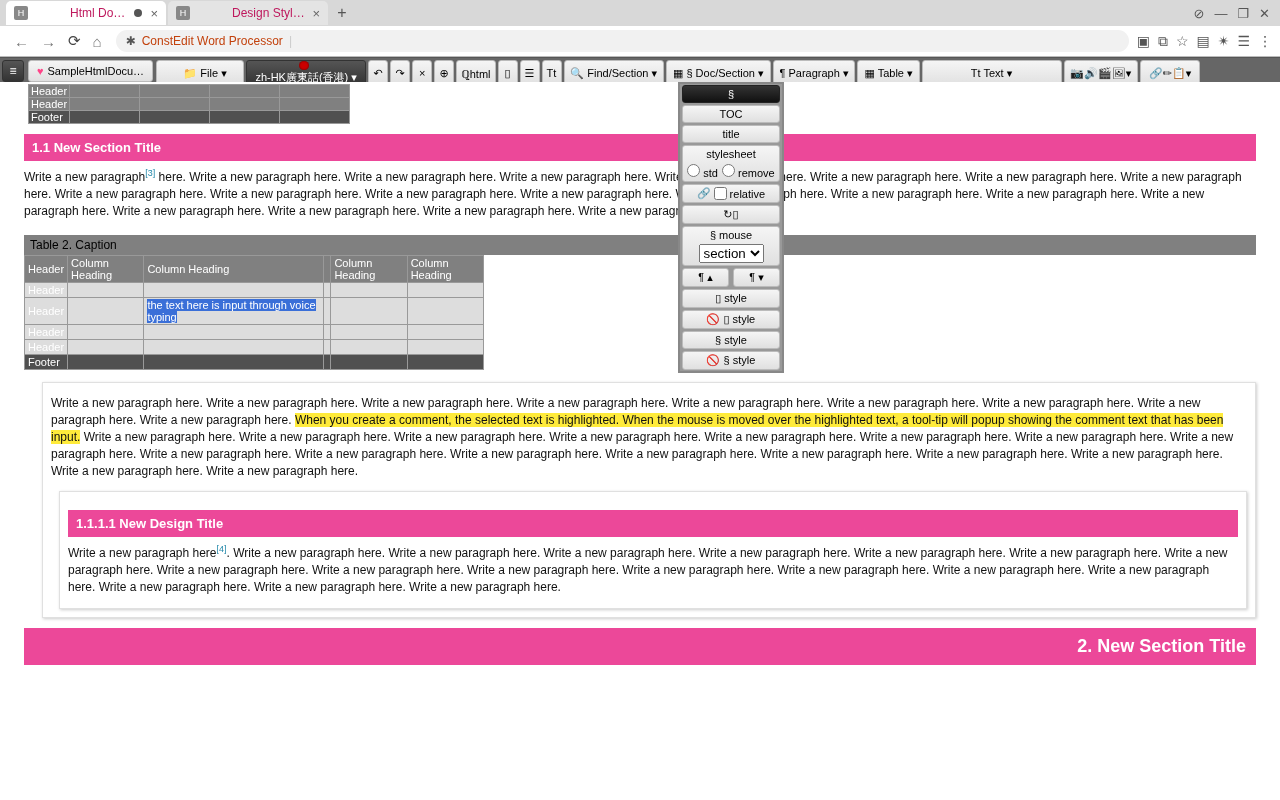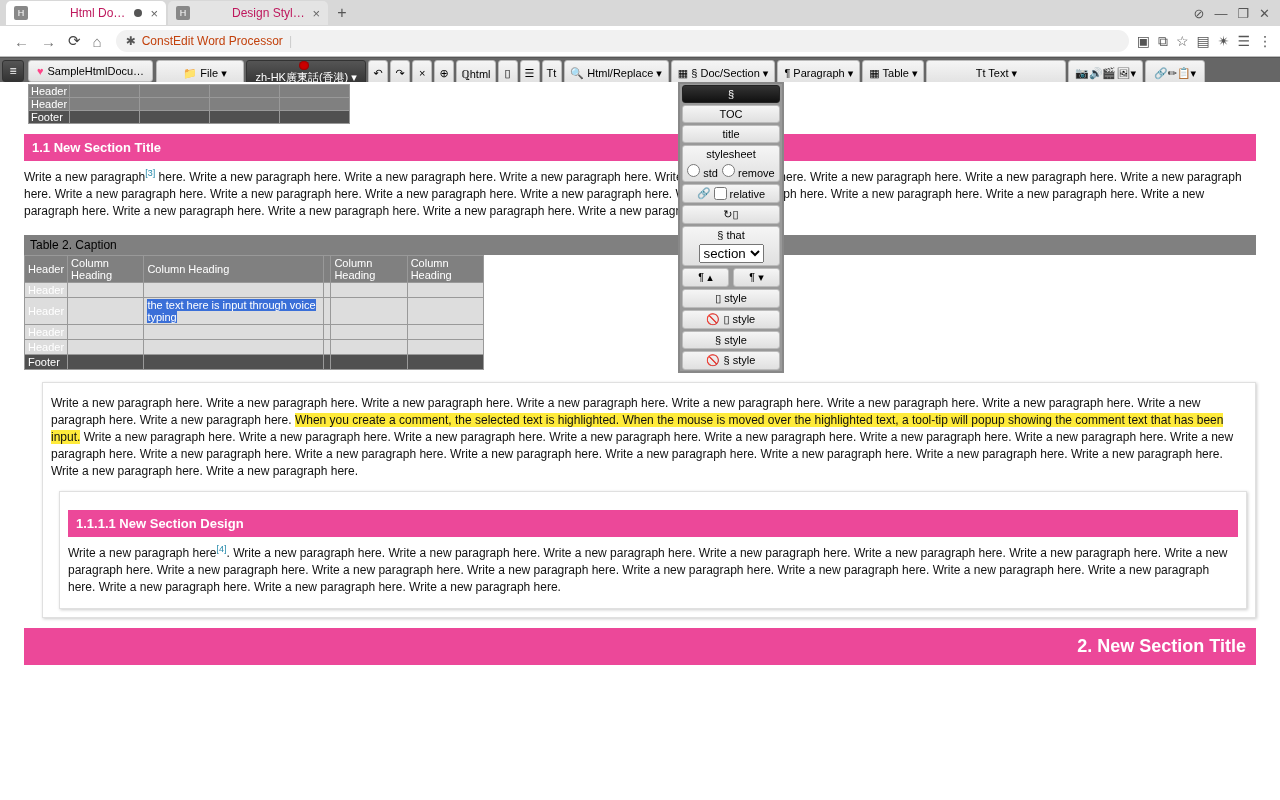--- a/index.html
+++ b/index.html
@@ -134,21 +134,21 @@
       <span>zh-HK廣東話(香港) ▾</span>
     </div>
   <div class="tb-btn small-btn">↶</div>
   <div class="tb-btn small-btn">↷</div>
   <div class="tb-btn small-btn">×</div>
   <div class="tb-btn small-btn">⊕</div>
   <div class="tb-btn small-btn">ℚhtml</div>
   <div class="tb-btn small-btn">▯</div>
   <div class="tb-btn small-btn">☰</div>
   <div class="tb-btn small-btn">Tt</div>
-  <div class="tb-btn wide-btn">🔍 Html/Replace ▾</div>
+  <div class="tb-btn wide-btn">🔍 Find/Section ▾</div>
   <div class="tb-btn extra-wide">▦ § Doc/Section ▾</div>
   <div class="tb-btn" style="min-width:62px">¶ Paragraph ▾</div>
   <div class="tb-btn" style="min-width:56px">▦ Table ▾</div>
   <div class="tb-btn" style="min-width:140px;justify-content:center">Tt Text ▾</div>
   <div class="tb-btn" style="min-width:72px">
     <span>📷</span>
     <span>🔊</span>
     <span>🎬</span>
     <span>🖼</span>
     <span>▾</span>
@@ -172,21 +172,21 @@
       <label><input type="radio" name="ss" style=""> <span>remove</span></label>
     </div>
   </div>
   <div class="dd-item">
       <span>🔗</span>
       <input type="checkbox" style=""> 
       <span>relative</span>
     </div>
   <div class="dd-item">↻▯</div>
   <div class="dd-item" style="flex-direction:column">
-    <span>§ that</span>
+    <span>§ mouse</span>
     <select class="dd-select"><option>section</option></select>
   </div>
   <div class="dd-row">
     <div class="dd-item">¶ ▴</div>
     <div class="dd-item">¶ ▾</div>
   </div>
   <div class="dd-item">▯ style</div>
   <div class="dd-item">🚫 ▯ style</div>
   <div class="dd-item">§ style</div>
   <div class="dd-item">🚫 § style</div>
@@ -280,21 +280,21 @@
           </tr>
     </tbody>
       </table>
 
     <div class="subsection">
       <p class="para">
         <span>Write a new paragraph here. Write a new paragraph here. Write a new paragraph here. Write a new paragraph here. Write a new paragraph here. Write a new paragraph here. Write a new paragraph here. Write a new paragraph here. Write a new paragraph here. </span><span class="highlight-yellow">When you create a comment, the selected text is highlighted. When the mouse is moved over the highlighted text, a tool-tip will popup showing the comment text that has been input.</span><span> Write a new paragraph here. Write a new paragraph here. Write a new paragraph here. Write a new paragraph here. Write a new paragraph here. Write a new paragraph here. Write a new paragraph here. Write a new paragraph here. Write a new paragraph here. Write a new paragraph here. Write a new paragraph here. Write a new paragraph here. Write a new paragraph here. Write a new paragraph here. Write a new paragraph here. Write a new paragraph here. Write a new paragraph here.</span>
       </p>
 
       <div class="subsection sub2">
-        <div class="section-title">1.1.1.1 New Section Design</div>
+        <div class="section-title">1.1.1.1 New Design Title</div>
         <p class="para">
           <span>Write a new paragraph here</span><span class="sup">[4]</span><span>. Write a new paragraph here. Write a new paragraph here. Write a new paragraph here. Write a new paragraph here. Write a new paragraph here. Write a new paragraph here. Write a new paragraph here. Write a new paragraph here. Write a new paragraph here. Write a new paragraph here. Write a new paragraph here. Write a new paragraph here. Write a new paragraph here. Write a new paragraph here. Write a new paragraph here. Write a new paragraph here. Write a new paragraph here.</span>
         </p>
       </div>
     </div>
 
     <div class="section-title bigright">2. New Section Title</div>
   </div>
 </div>
 

